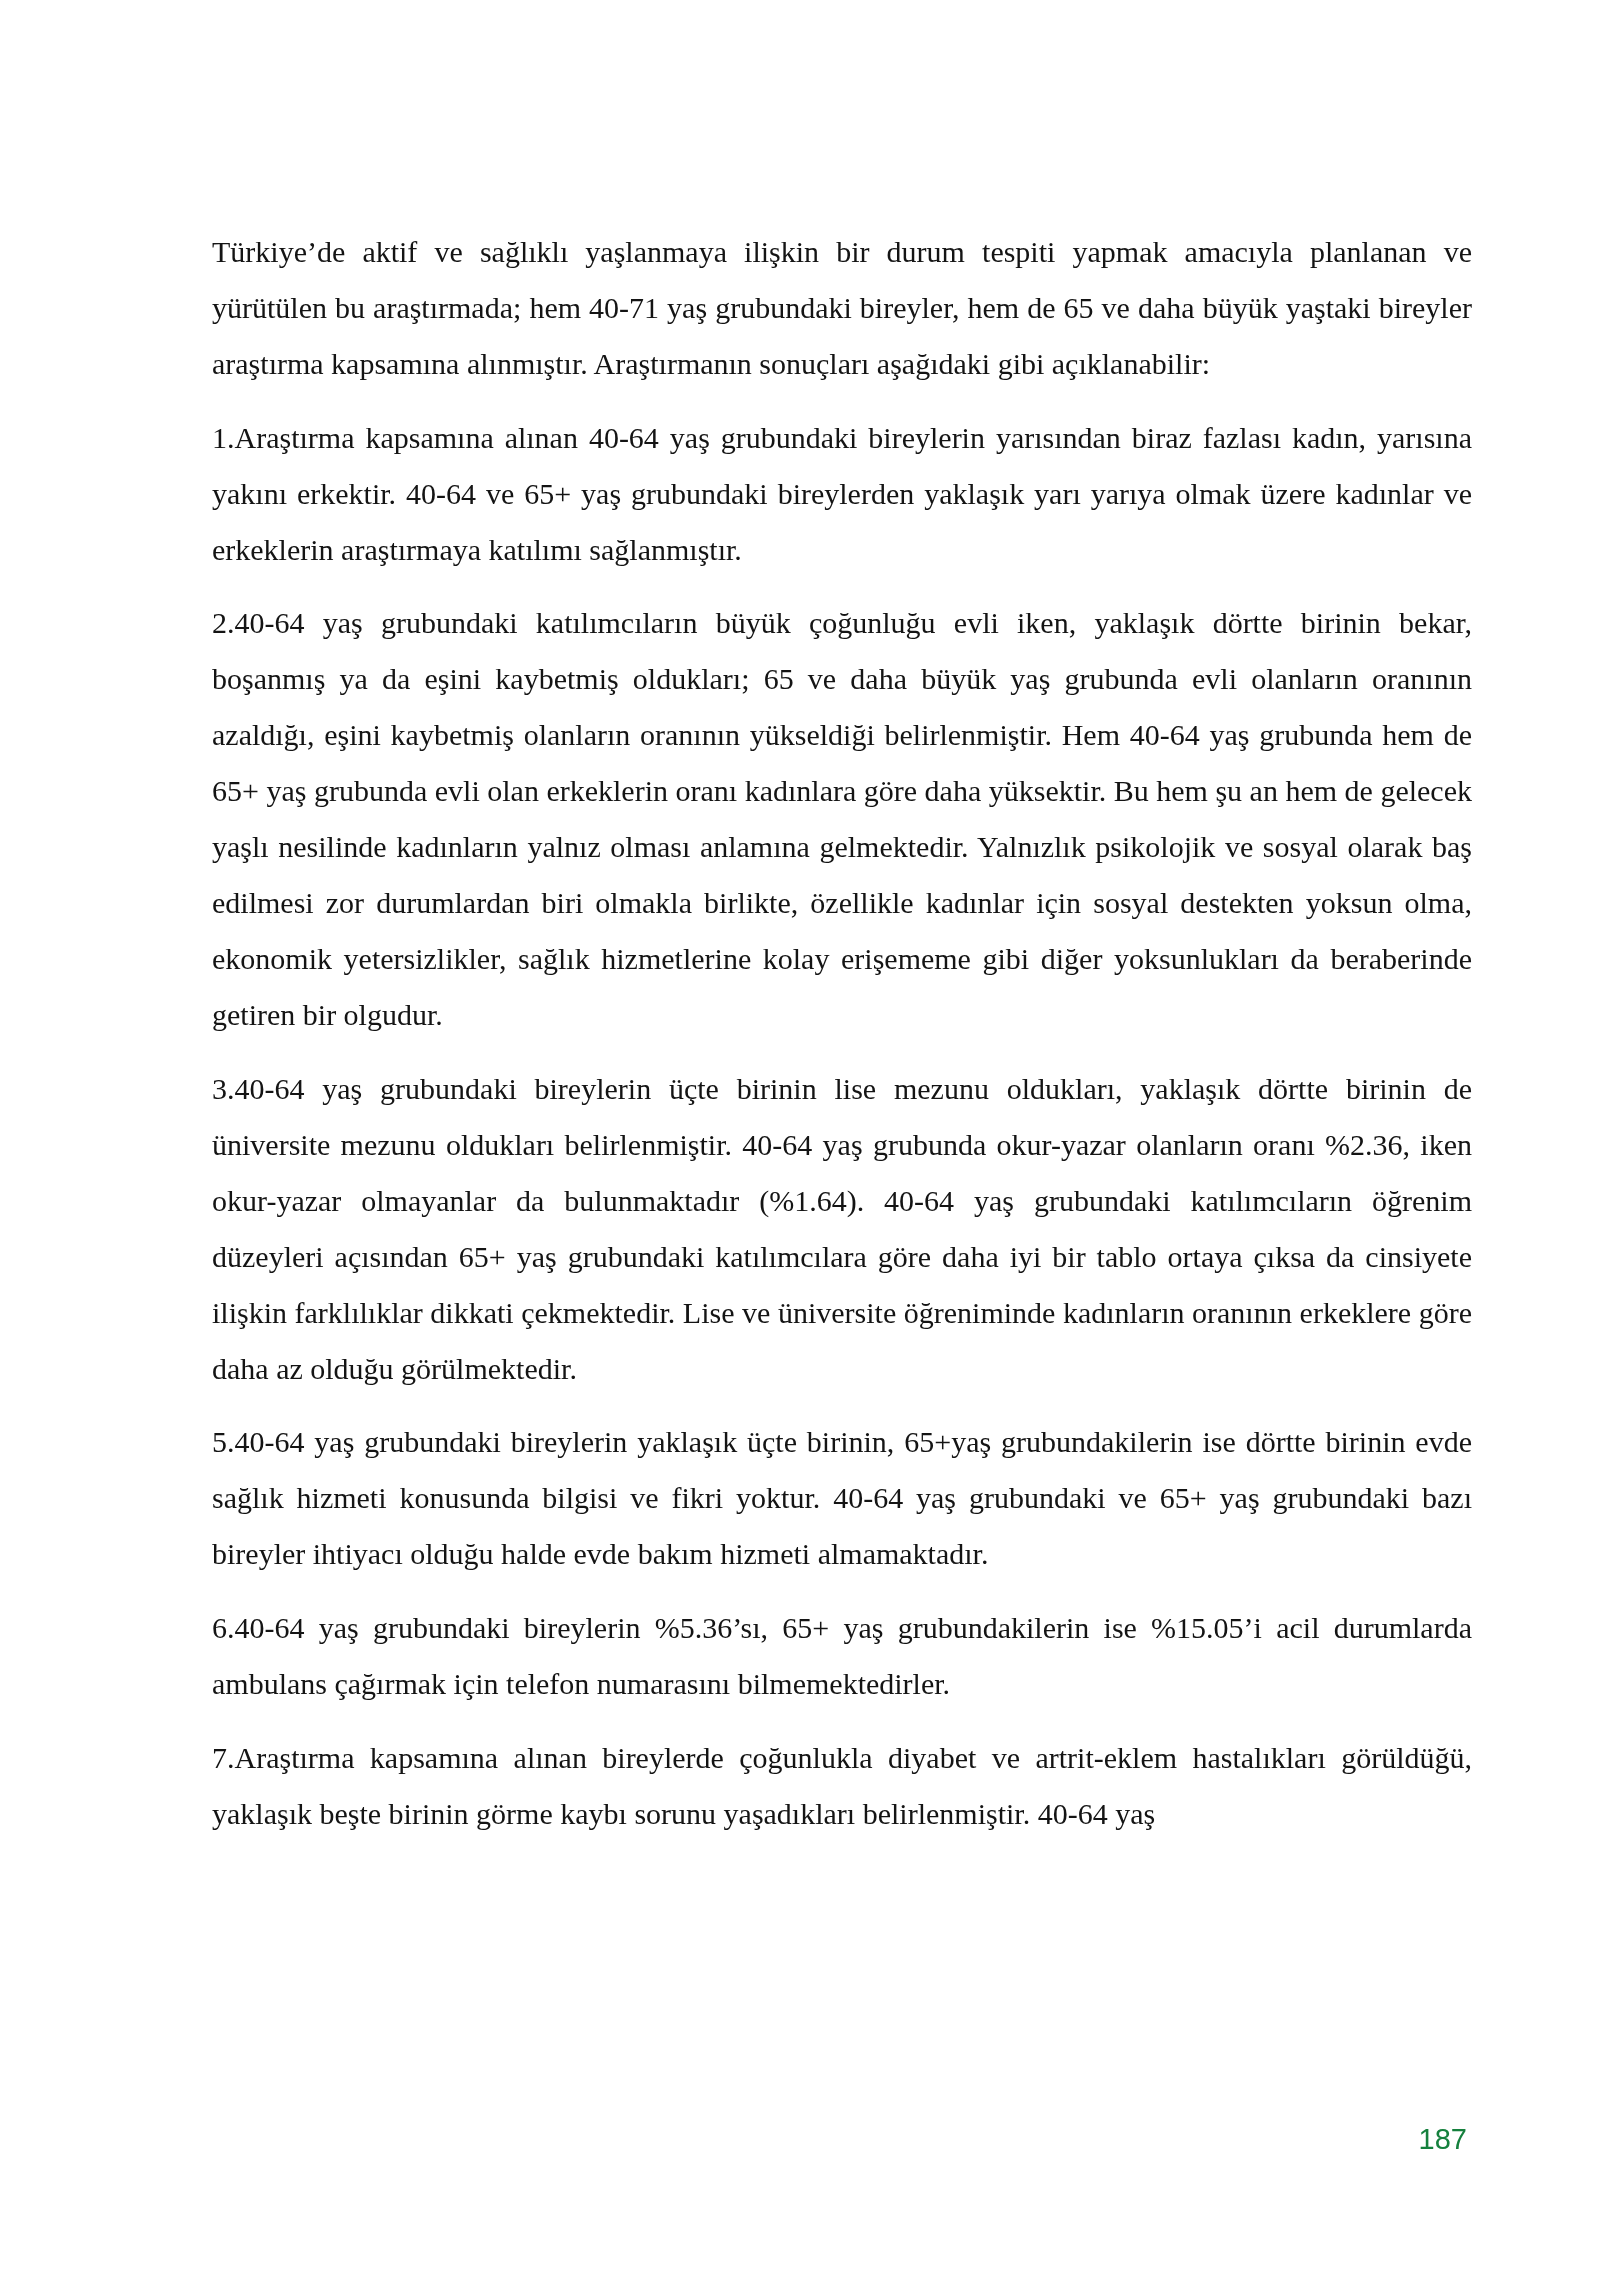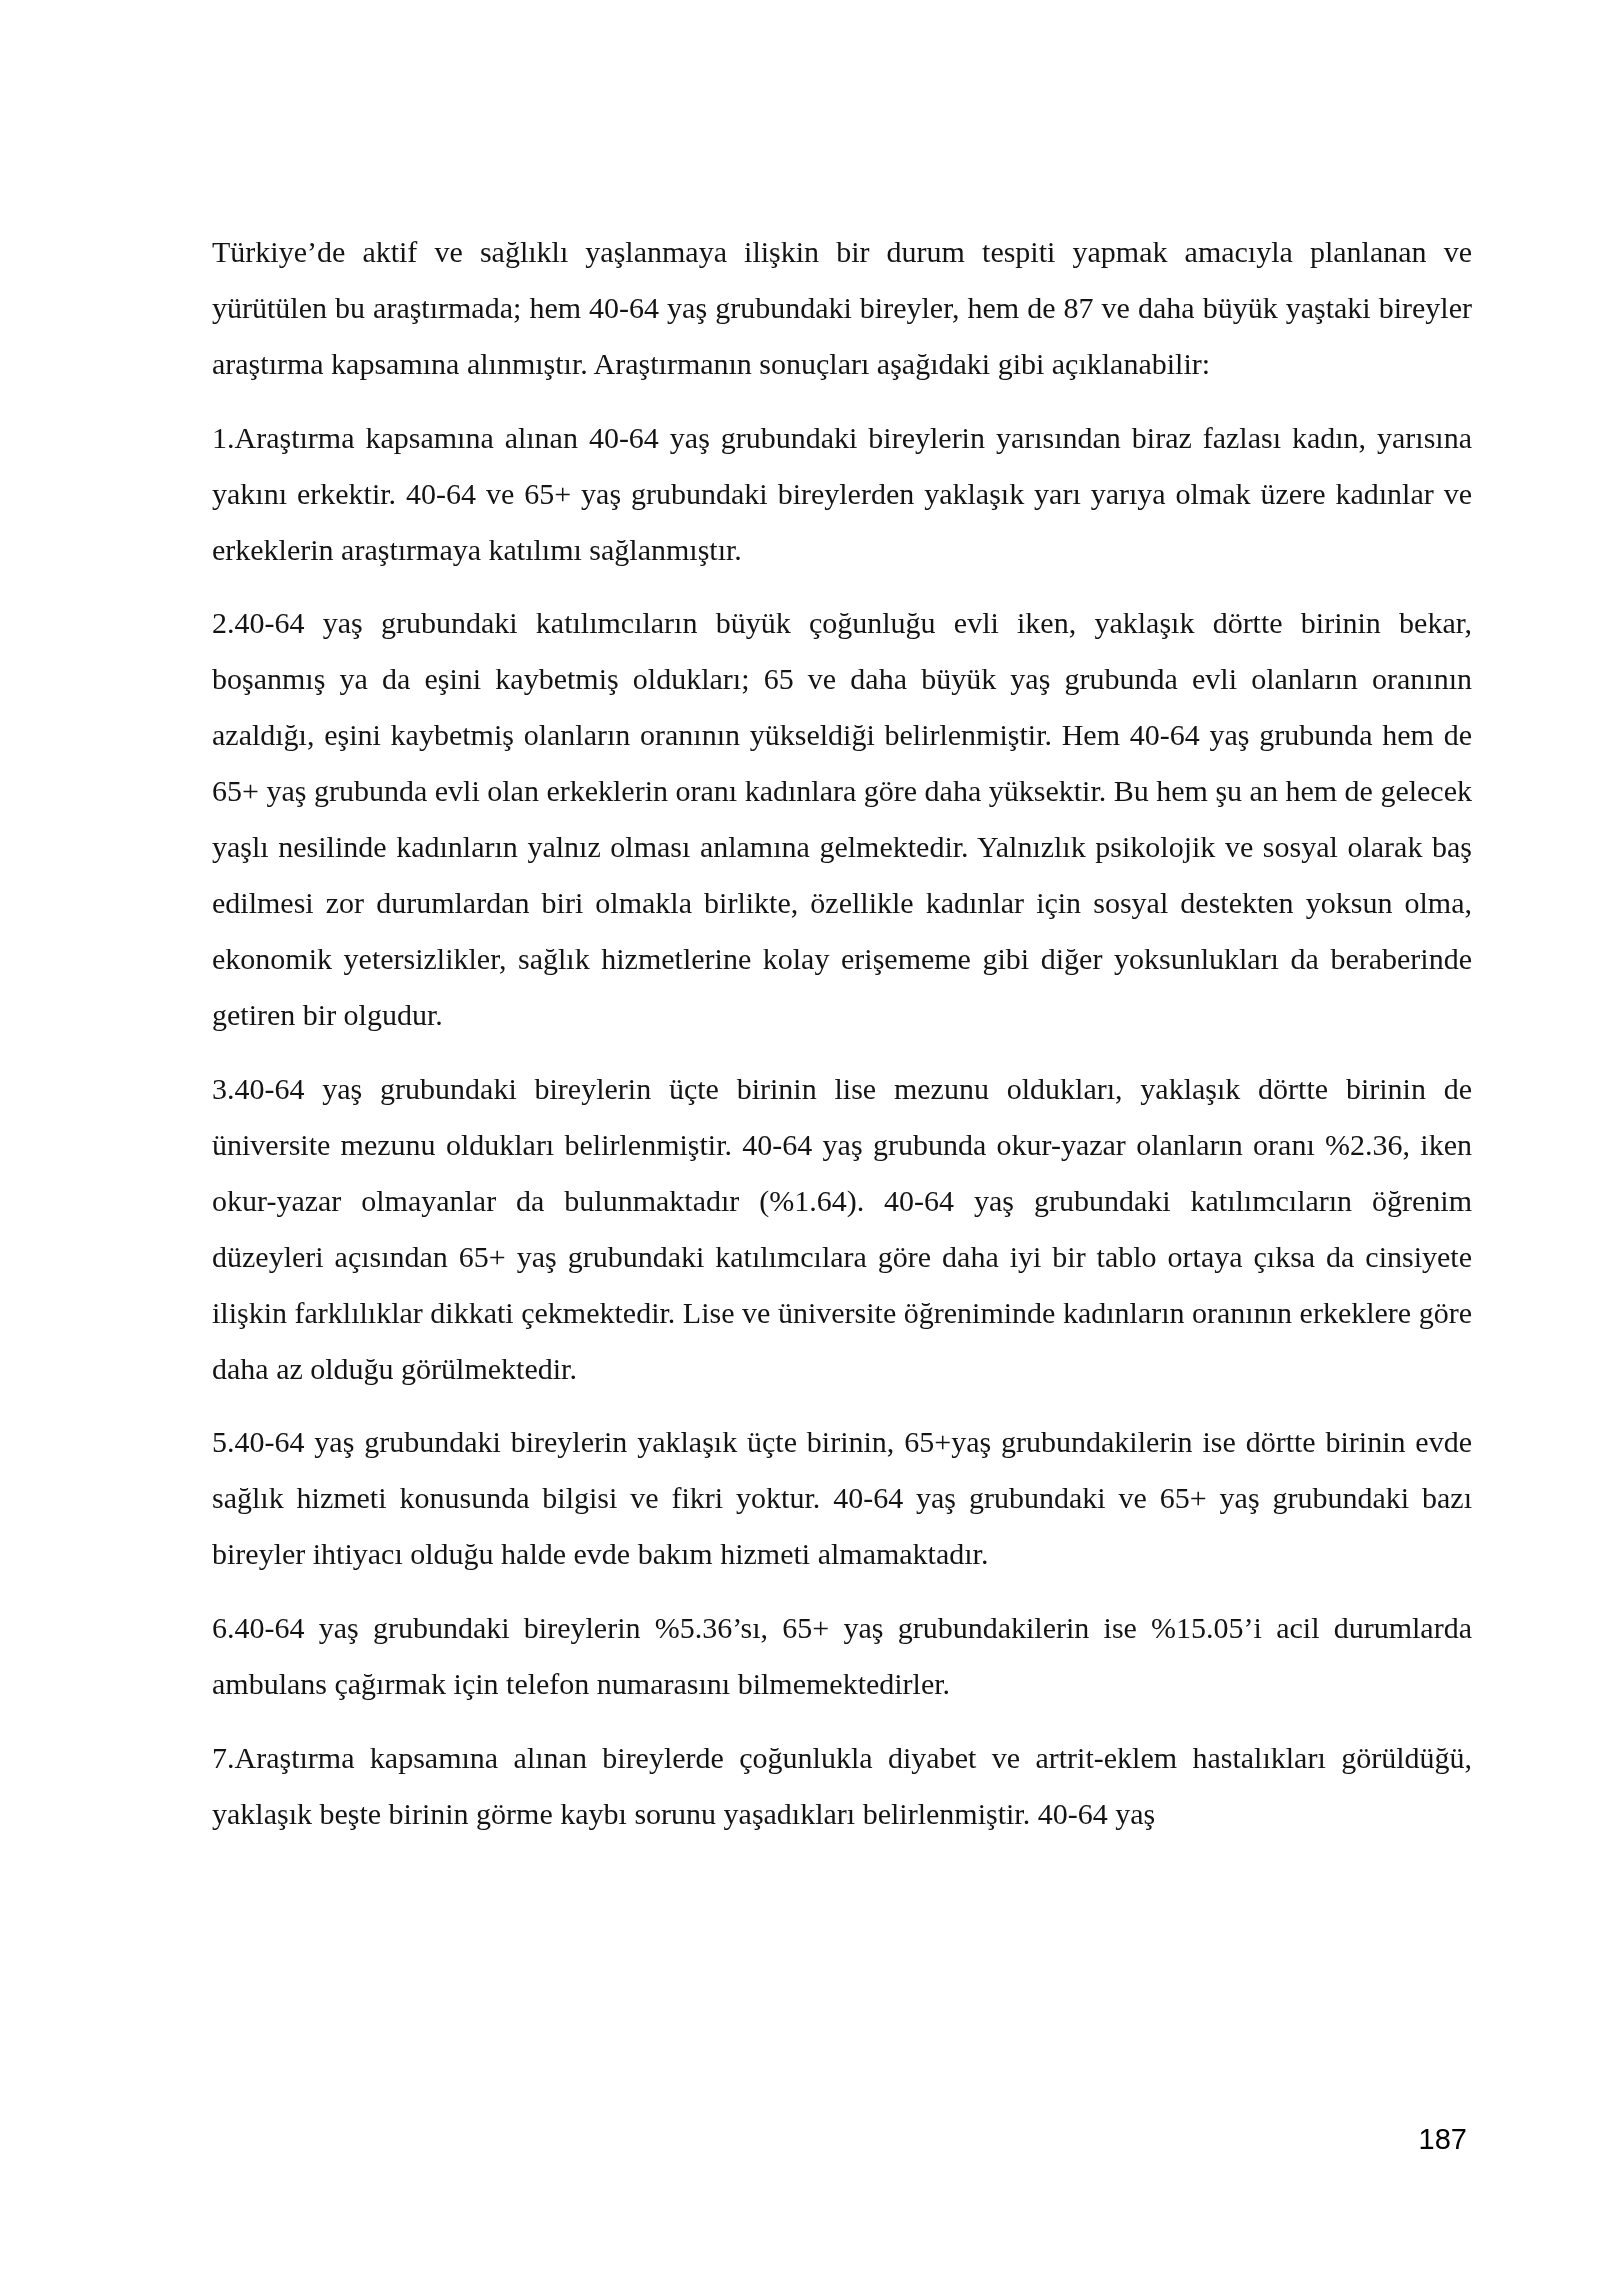--- a/index.html
+++ b/index.html
@@ -38,29 +38,29 @@
   }
   .para.intro {
     margin-top: 0;
   }
   .page-number {
     position: absolute;
     top: 2123px;
     right: 154px;
     font-family: "Liberation Sans", "DejaVu Sans", sans-serif;
     font-size: 29px;
-    color: #000000;
+    color: #15803d;
   }
 </style>
 </head>
 <body>
 
 <div class="page">
 
-  <p class="para intro">Türkiye’de aktif ve sağlıklı yaşlanmaya ilişkin bir durum tespiti yapmak amacıyla planlanan ve yürütülen bu araştırmada; hem 40-64 yaş grubundaki bireyler, hem de 87 ve daha büyük yaştaki bireyler araştırma kapsamına alınmıştır. Araştırmanın sonuçları aşağıdaki gibi açıklanabilir:</p>
+  <p class="para intro">Türkiye’de aktif ve sağlıklı yaşlanmaya ilişkin bir durum tespiti yapmak amacıyla planlanan ve yürütülen bu araştırmada; hem 40-71 yaş grubundaki bireyler, hem de 65 ve daha büyük yaştaki bireyler araştırma kapsamına alınmıştır. Araştırmanın sonuçları aşağıdaki gibi açıklanabilir:</p>
 
   <p class="para">1.Araştırma kapsamına alınan 40-64 yaş grubundaki bireylerin yarısından biraz fazlası kadın, yarısına yakını erkektir. 40-64 ve 65+ yaş grubundaki bireylerden yaklaşık yarı yarıya olmak üzere kadınlar ve erkeklerin araştırmaya katılımı sağlanmıştır.</p>
 
   <p class="para">2.40-64 yaş grubundaki katılımcıların büyük çoğunluğu evli iken, yaklaşık dörtte birinin bekar, boşanmış ya da eşini kaybetmiş oldukları; 65 ve daha büyük yaş grubunda evli olanların oranının azaldığı, eşini kaybetmiş olanların oranının yükseldiği belirlenmiştir. Hem 40-64 yaş grubunda hem de 65+ yaş grubunda evli olan erkeklerin oranı kadınlara göre daha yüksektir. Bu hem şu an hem de gelecek yaşlı nesilinde kadınların yalnız olması anlamına gelmektedir. Yalnızlık psikolojik ve sosyal olarak baş edilmesi zor durumlardan biri olmakla birlikte, özellikle kadınlar için sosyal destekten yoksun olma, ekonomik yetersizlikler, sağlık hizmetlerine kolay erişememe gibi diğer yoksunlukları da beraberinde getiren bir olgudur.</p>
 
   <p class="para">3.40-64 yaş grubundaki bireylerin üçte birinin lise mezunu oldukları, yaklaşık dörtte birinin de üniversite mezunu oldukları belirlenmiştir. 40-64 yaş grubunda okur-yazar olanların oranı %2.36, iken okur-yazar olmayanlar da bulunmaktadır (%1.64). 40-64 yaş grubundaki katılımcıların öğrenim düzeyleri açısından 65+ yaş grubundaki katılımcılara göre daha iyi bir tablo ortaya çıksa da cinsiyete ilişkin farklılıklar dikkati çekmektedir. Lise ve üniversite öğreniminde kadınların oranının erkeklere göre daha az olduğu görülmektedir.</p>
 
 
   <p class="para">5.40-64 yaş grubundaki bireylerin yaklaşık üçte birinin, 65+yaş grubundakilerin ise dörtte birinin evde sağlık hizmeti konusunda bilgisi ve fikri yoktur. 40-64 yaş grubundaki ve 65+ yaş grubundaki bazı bireyler ihtiyacı olduğu halde evde bakım hizmeti almamaktadır.</p>
 

